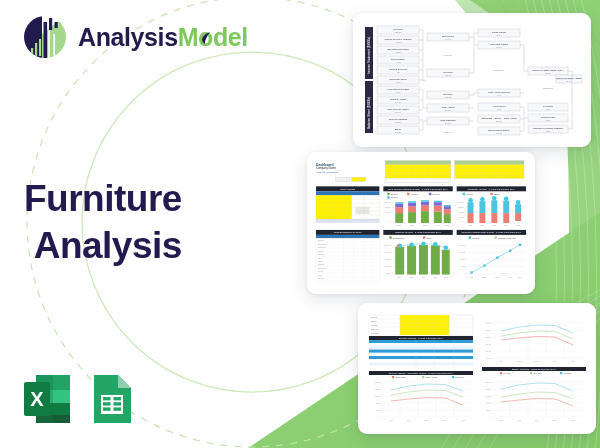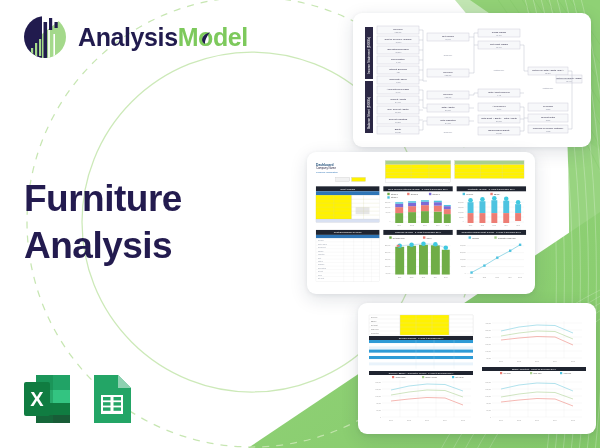--- a/index.html
+++ b/index.html
@@ -34,21 +34,21 @@
     transform:translate(-50%,-50%);
     width:11px; height:13px;
   }
 
   
   .title {
     position:absolute; left:24px; top:175px; z-index:40;
     color:#231B4F; font-weight:bold; font-size:37px; line-height:1.28;
     letter-spacing:-0.5px;
   }
-  .title span { display:block; }
+  .title span { display:block;text-align:right; }
 
   
   .app-icons {
     position:absolute; left:22px; top:373px; z-index:40;
     display:flex; gap:14px; align-items:flex-start;
   }
   .app-icon { width:50px; height:52px; }
 
   
   .card {

